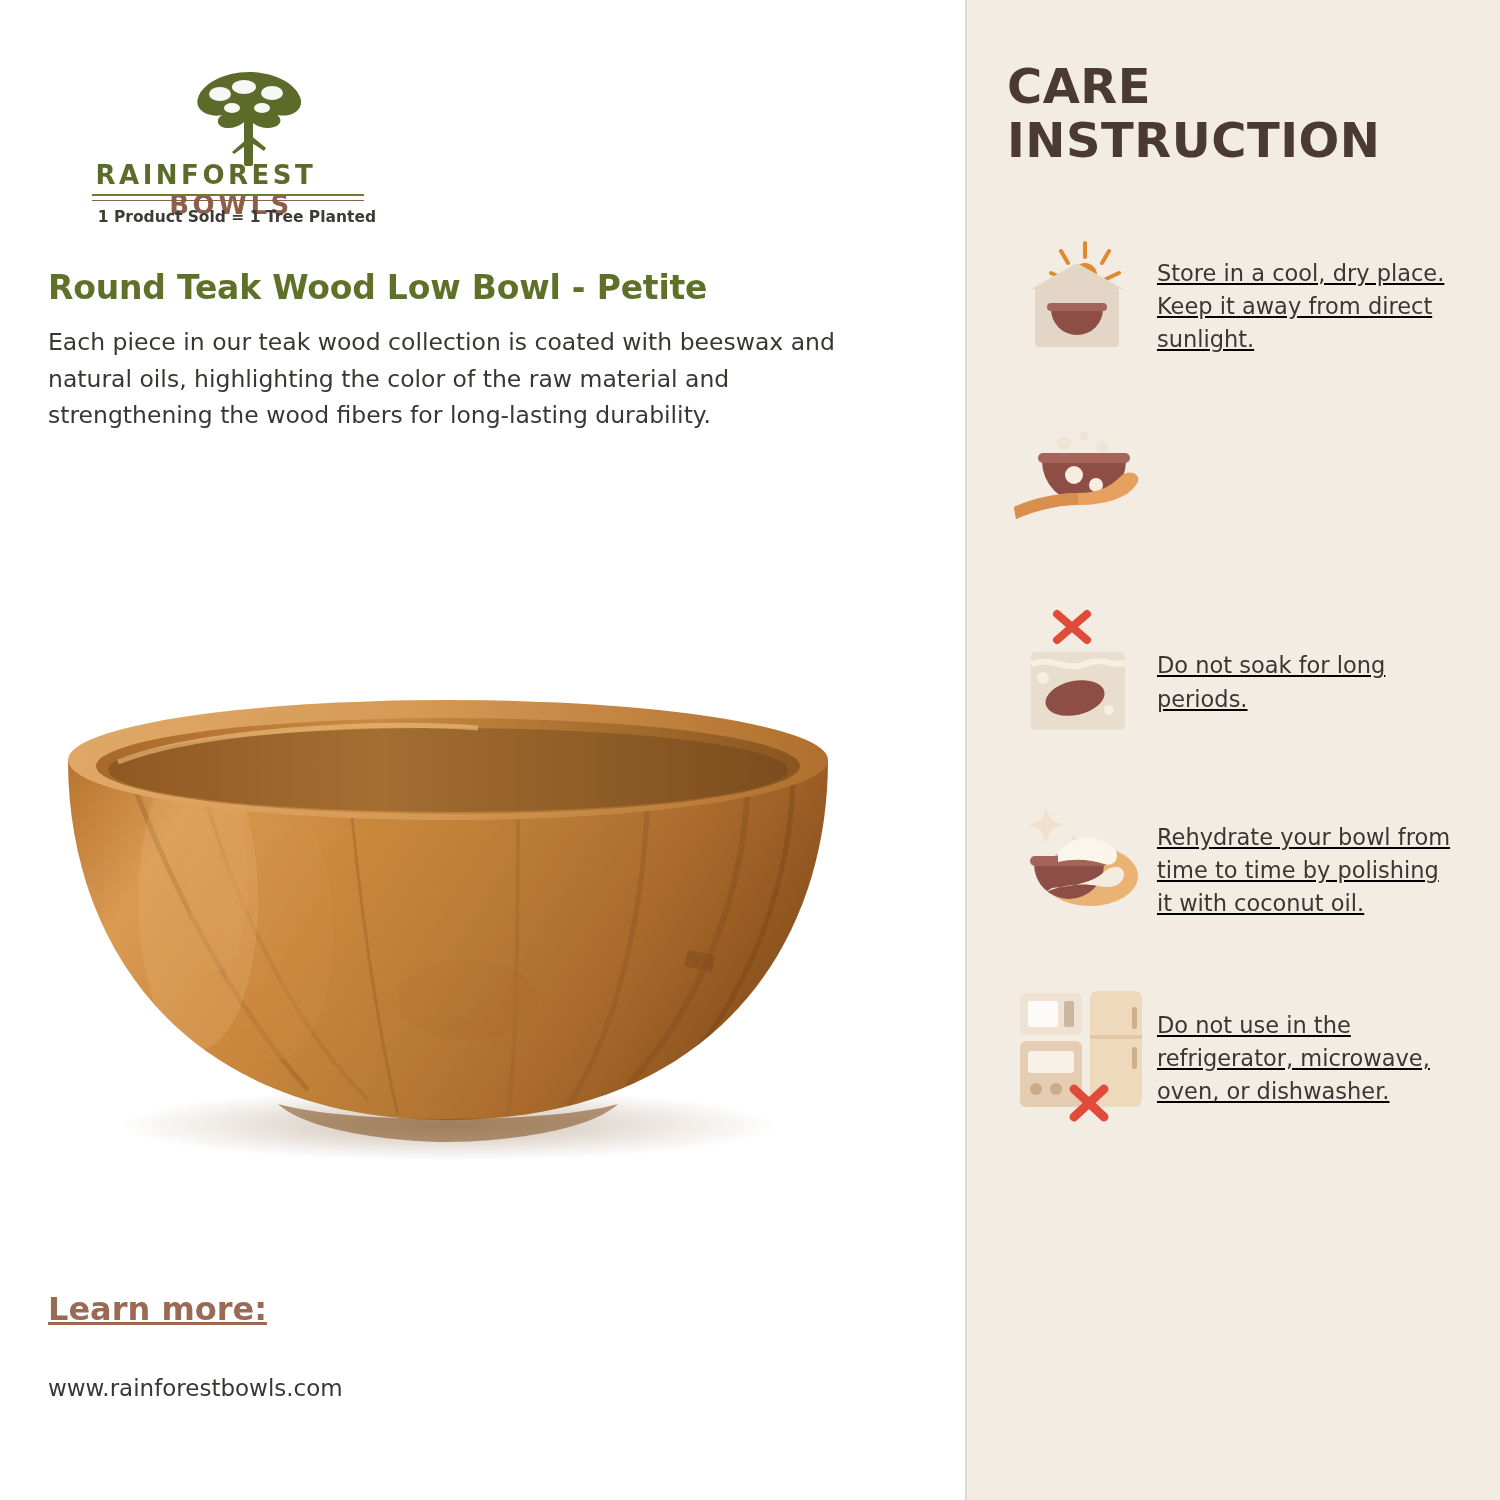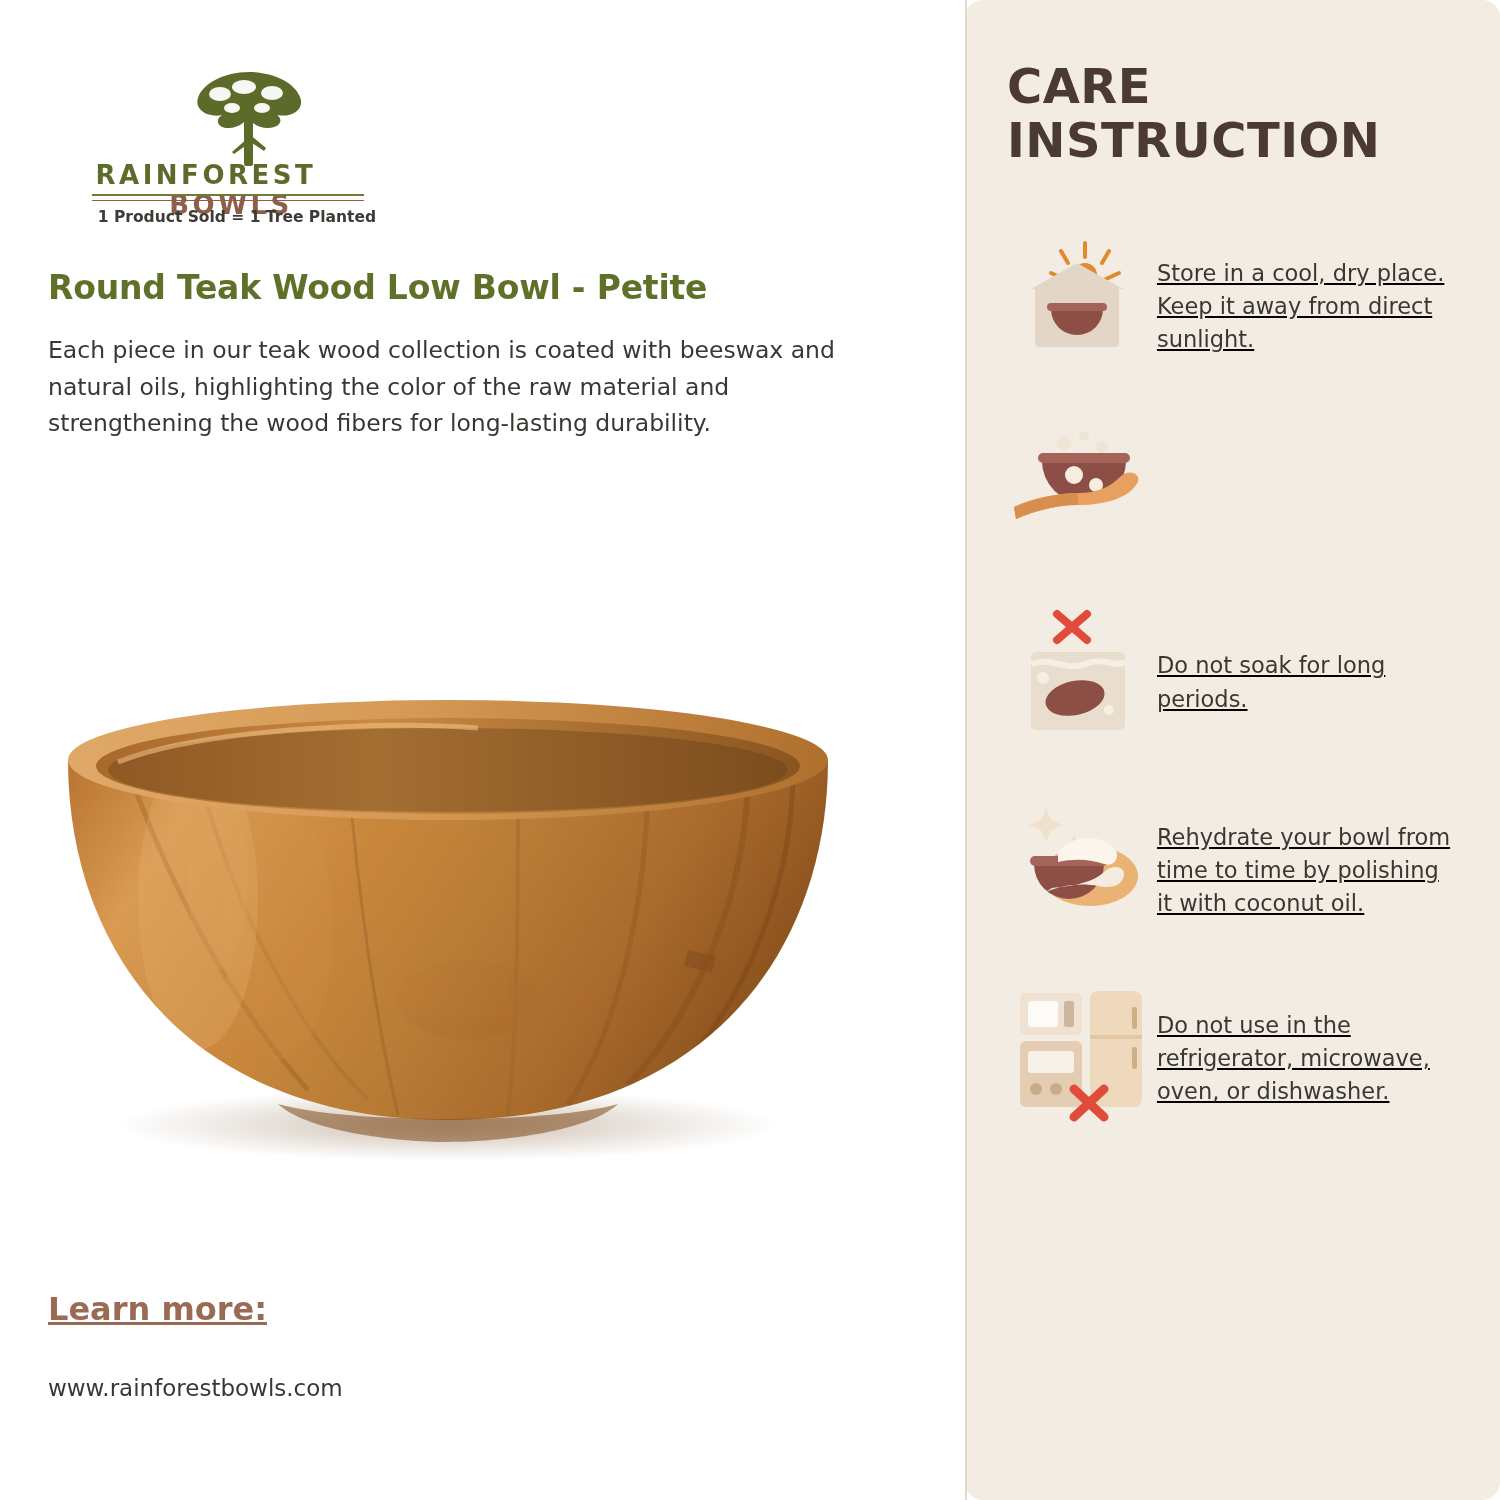--- a/index.html
+++ b/index.html
@@ -42,21 +42,21 @@
     position: absolute; left: 38px; top: 166px; width: 290px;
     text-align: right; font-size: 15.5px; font-weight: 700; color: #3e3a36;
   }
   .product-title {
     margin-top: 36px;
     font-size: 33px; line-height: 1.22; font-weight: 700;
     color: #5f7129; max-width: 760px;
     letter-spacing: -0.2px;
   }
   .product-desc {
-    margin-top: 24px;
+    margin-top: 16px;
     font-size: 23.5px; line-height: 1.55; color: #3a3733;
     max-width: 850px;
   }
   
   .bowl-wrap {
     position: absolute; left: 48px; top: 700px;
     width: 820px; height: 470px;
   }
   .learn-more {
     position: absolute; left: 48px; top: 1290px;
@@ -65,21 +65,20 @@
   .website {
     position: absolute; left: 48px; top: 1375px;
     font-size: 23px; color: #3a3733;
   }
   
   .right {
     position: relative;
     width: 570px; height: 1500px;
     background: #f3ece3;
     padding: 60px 40px 0 42px;
-    border-radius: 18px;
   }
   .care-title {
     font-size: 48px; line-height: 1.12; font-weight: 700;
     color: #4a3a32; letter-spacing: 0.5px;
   }
   .care-list { margin-top: 62px; }
   .care-item {
     display: flex; align-items: center;
     margin-bottom: 48px;
     text-decoration: underline;

